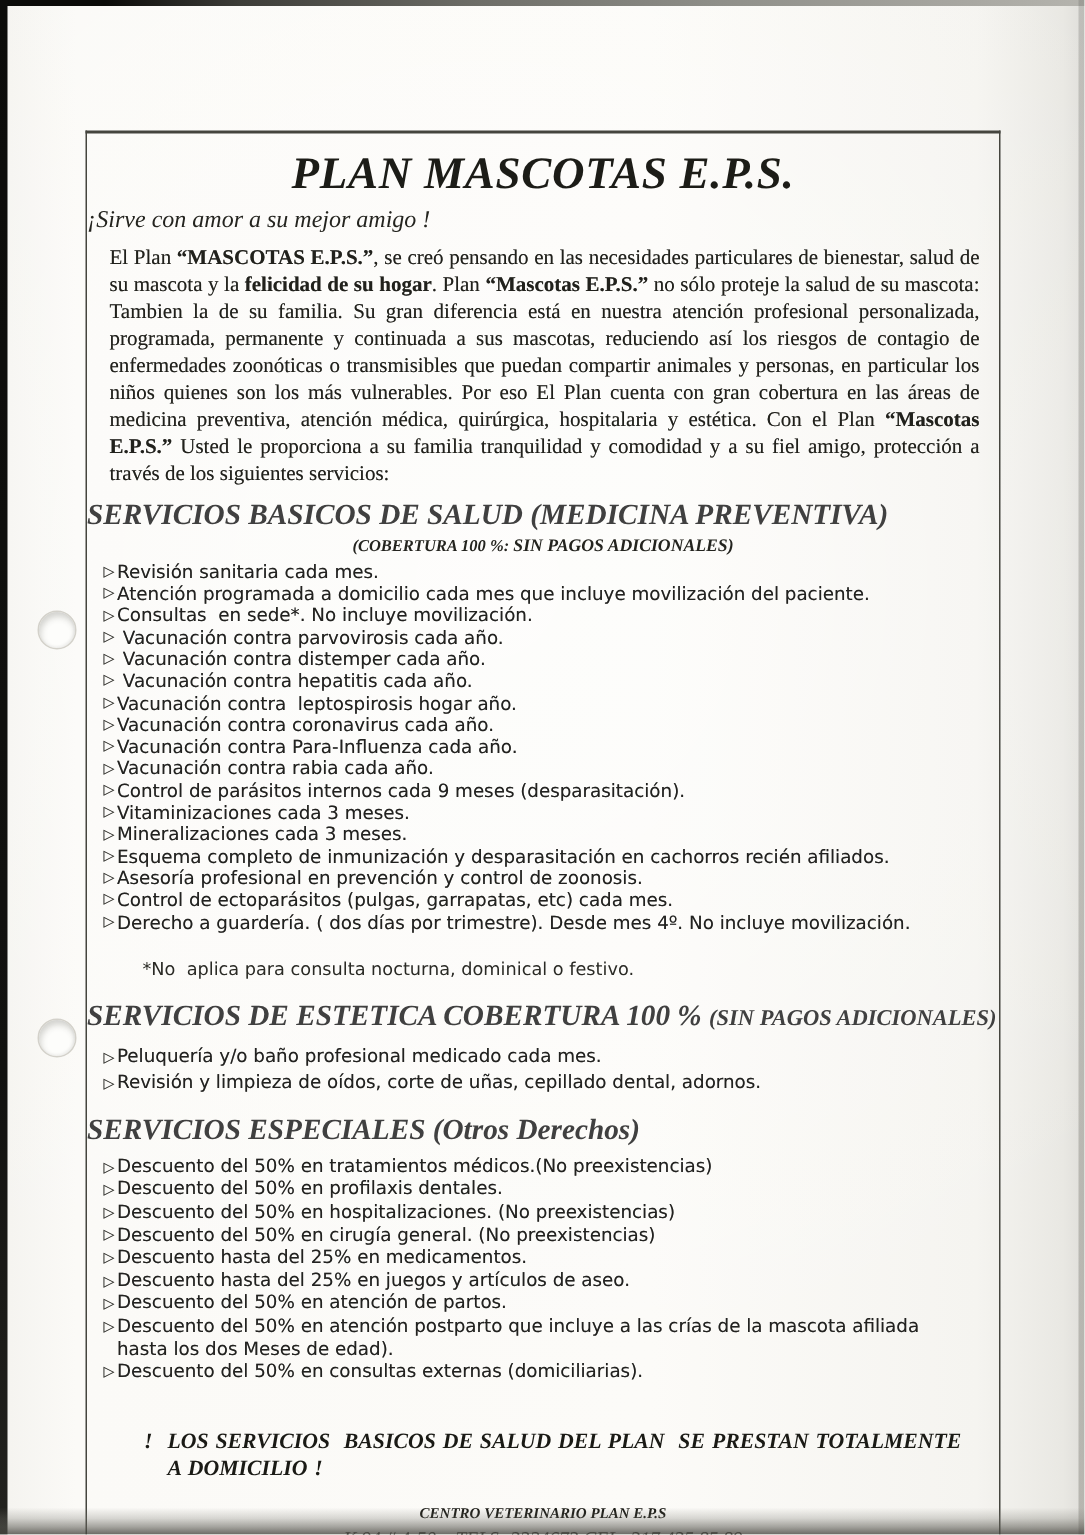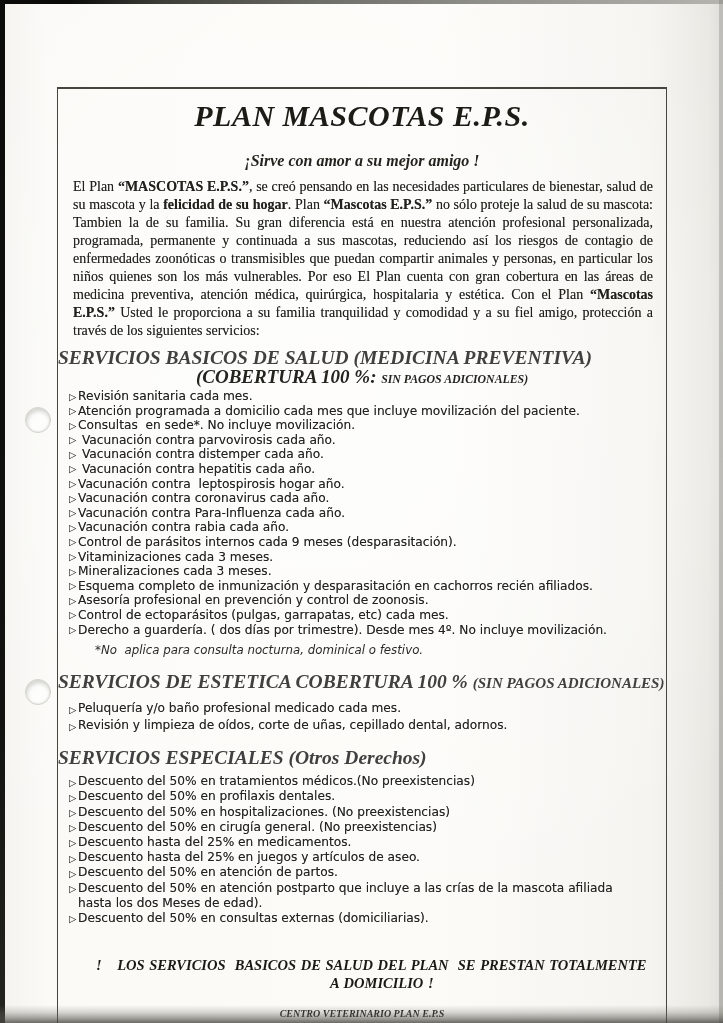--- a/index.html
+++ b/index.html
@@ -25,47 +25,47 @@
   .hole{position:absolute;width:24px;height:24px;border-radius:50%;
     background:#fdfdfb;border:1px solid #d3d1ca;
     box-shadow:inset 1px 3px 4px rgba(60,58,50,0.22), inset -1px -1px 2px rgba(0,0,0,0.05);}
   .hole1{left:25px;top:407px;}
   .hole2{left:25px;top:679px;}
   
   .docbox{position:absolute;left:57px;top:87px;width:608px;bottom:0;
     border:1.5px solid #45453e;border-top-width:2px;border-bottom:none;}
   .title{margin:12px 0 0 0;text-align:center;font-size:30px;font-weight:bold;font-style:italic;
     letter-spacing:0.5px;line-height:30px;color:#1c1c17;}
-  .tagline{margin-top:20px;text-align:center;font-size:16px;font-weight:bold;font-style:italic;line-height:20px;}
+  .tagline{margin-top:6px;text-align:left;font-size:16px;font-weight:normal;font-style:italic;line-height:20px;}
   .intro{margin:7px 13px 0 15px;font-size:14px;line-height:18px;text-align:justify;color:#21211c;
     text-shadow:0 0 0.4px rgba(40,40,35,0.5);}
   .intro .b{font-weight:bold;}
   .h-main{margin:7px 0 0 0;text-align:left;font-size:19.5px;font-weight:bold;font-style:italic;
     line-height:22px;color:#404040;}
   .h-sub{text-align:center;font-weight:bold;font-style:italic;line-height:16px;}
-  .h-sub-big{font-size:19px;}
+  .h-sub-big{font-size:11px;}
   .h-sub-small{font-size:11.8px;}
   .h2row{margin-top:12px;line-height:24px;}
   .h-sub-small2{font-size:15px;}
   .h3{margin-top:12px;line-height:24px;}
   .list{margin-top:2px;padding:0 14px 0 11px;}
   .list2{margin-top:5px;}
   .list2 .item{line-height:17px;}
   .list3{margin-top:4px;}
   .list3 .item{line-height:15.2px;}
   .item{display:flex;font-family:"DejaVu Sans", sans-serif;font-size:12.2px;line-height:14.6px;
     color:#222220;white-space:pre-wrap;text-shadow:0 0 0.3px rgba(40,40,35,0.45);}
   .bullet{flex:0 0 9px;font-size:9.5px;position:relative;top:0.5px;color:#33332e;}
   .item-text{flex:1;}
-  .footnote{margin:6px 0 0 37px;font-family:"DejaVu Sans", sans-serif;font-style:italic;
+  .footnote{margin:17px 0 0 37px;font-family:"DejaVu Sans", sans-serif;
     font-size:11.8px;line-height:15px;color:#2a2a25;white-space:pre-wrap;}
   .notice{display:flex;align-items:baseline;margin-top:30px;padding:0 14px;
     font-weight:bold;font-style:italic;font-size:14.5px;line-height:18px;color:#1a1a15;}
   .bang{margin-left:24px;margin-right:10px;}
-  .notice-text{flex:1;text-align:center;white-space:pre-wrap;word-spacing:1px;}
+  .notice-text{flex:1;text-align:left;white-space:pre-wrap;word-spacing:1px;}
   .contact{margin-top:13px;text-align:center;}
   .org{font-weight:bold;font-style:italic;font-size:10px;line-height:17px;color:#171712;}
   .address{font-style:italic;font-size:13px;line-height:16px;white-space:pre-wrap;}
   .city{font-size:14.5px;line-height:17px;letter-spacing:1px;}
 </style>
 </head>
 <body>
 
 <div class="edge-top"></div>
 <div class="edge-left"></div>

